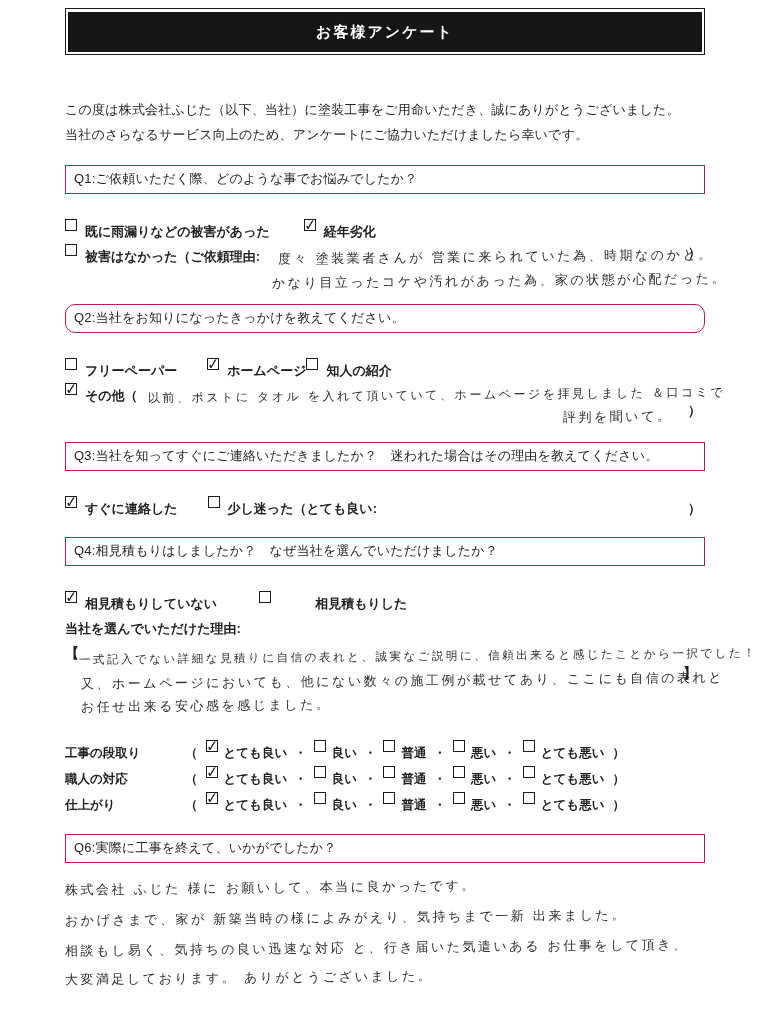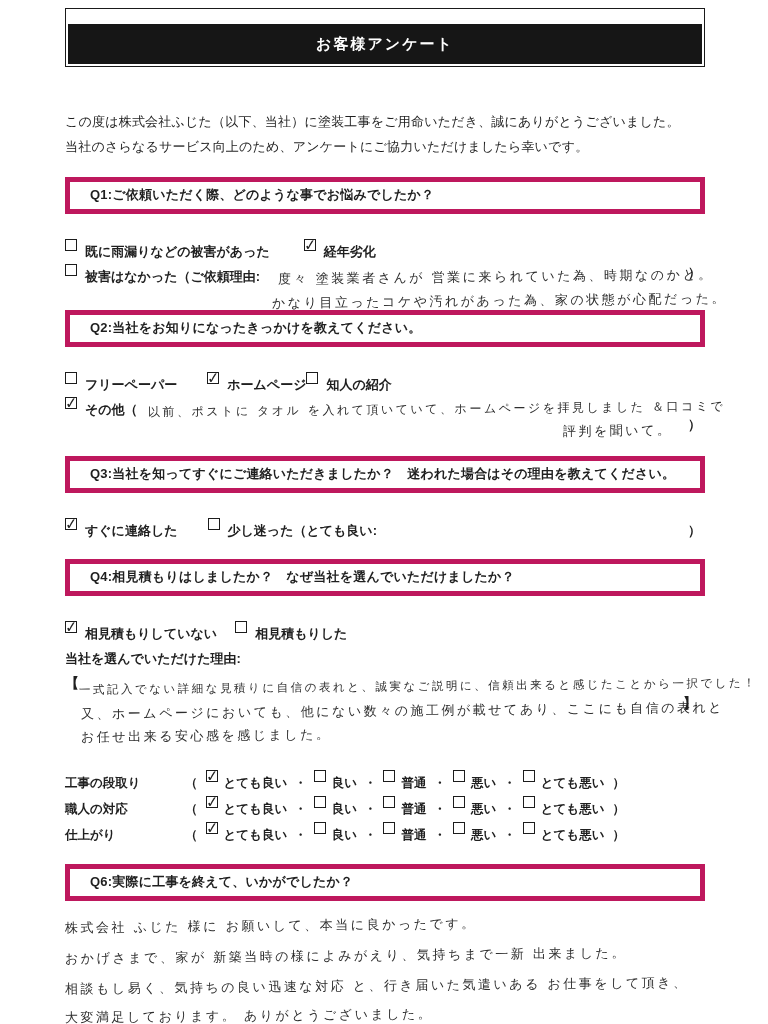--- a/index.html
+++ b/index.html
@@ -12,39 +12,39 @@
   }
   .page{
     box-sizing:border-box;
     width:768px;height:1024px;
     padding:8px 63px 0 65px;
     position:relative;
   }
   
   .header-outline{
     border:1px solid #1a1a1a;
-    padding:15px 2px 2px 2px;
+    padding:3px 2px 2px 2px;
   }
   .header-bar{
     background:#161616;
     color:#ffffff;
     text-align:center;
     font-weight:bold;
     font-size:15px;
     letter-spacing:2px;
     padding:11px 0 10px 0;
   }
   
   .intro{margin-top:42px;font-size:13px;line-height:25px;letter-spacing:.2px;}
   
   .qbox{
-    border:5px solid #be185d;
-    font-weight:bold;
+    border:1px solid #be185d;
+    font-weight:normal;
     font-size:13px;
-    padding:4px 8px 5px 20px;
+    padding:4px 8px 5px 8px;
     letter-spacing:.2px;
     background:#fff;
   }
   
   .optrow{display:flex;align-items:center;font-size:13px;font-weight:bold;line-height:25px;position:relative;}
   .opt{display:flex;white-space:nowrap;}
   .cb{
     display:inline-block;
     width:10px;height:10px;
     border:1.6px solid #1c1c1c;
@@ -115,21 +115,21 @@
       <span class="opt">
         <span class="cb"></span>
         <span>被害はなかった（ご依頼理由:</span>
       </span>
       <span class="hand tilt" style="margin-left:18px;">度々 塗装業者さんが 営業に来られていた為、時期なのかと。</span>
       <span class="paren-right">）</span>
     </div>
     <div class="hand tilt" style="margin-left:207px;margin-top:3px;">かなり目立ったコケや汚れがあった為、家の状態が心配だった。</div>
   </div>
 
-  <div class="qbox" style="">Q2:当社をお知りになったきっかけを教えてください。</div>
+  <div class="qbox" style="margin-top:14px;border-radius:10px;">Q2:当社をお知りになったきっかけを教えてください。</div>
   <div class="mt-opts">
     <div class="optrow">
       <span class="opt">
         <span class="cb"></span>
         <span>フリーペーパー</span>
       </span>
       <span class="opt" style="margin-left:30px;">
         <span class="cb checked"></span>
         <span>ホームページ</span>
       </span>
@@ -166,21 +166,21 @@
     </div>
   </div>
 
   <div class="qbox" style="margin-top:16px;">Q4:相見積もりはしましたか？　なぜ当社を選んでいただけましたか？</div>
   <div class="mt-opts">
     <div class="optrow">
       <span class="opt">
         <span class="cb checked"></span>
         <span>相見積もりしていない</span>
       </span>
-      <span class="opt" style="margin-left:18px;">
+      <span class="opt" style="margin-left:42px;gap:36px;">
         <span class="cb"></span>
         <span>相見積もりした</span>
       </span>
     </div>
     <div class="optrow">当社を選んでいただけた理由:</div>
     <div class="optrow" style="align-items:flex-start;">
       <span style="font-weight:bold;font-size:14px;">【</span>
       <span class="hand tilt" style="font-size:11.5px;margin-top:3px;">一式記入でない詳細な見積りに自信の表れと、誠実なご説明に、信頼出来ると感じたことから一択でした！</span>
     </div>
     <div class="optrow" style="height:24px;">

